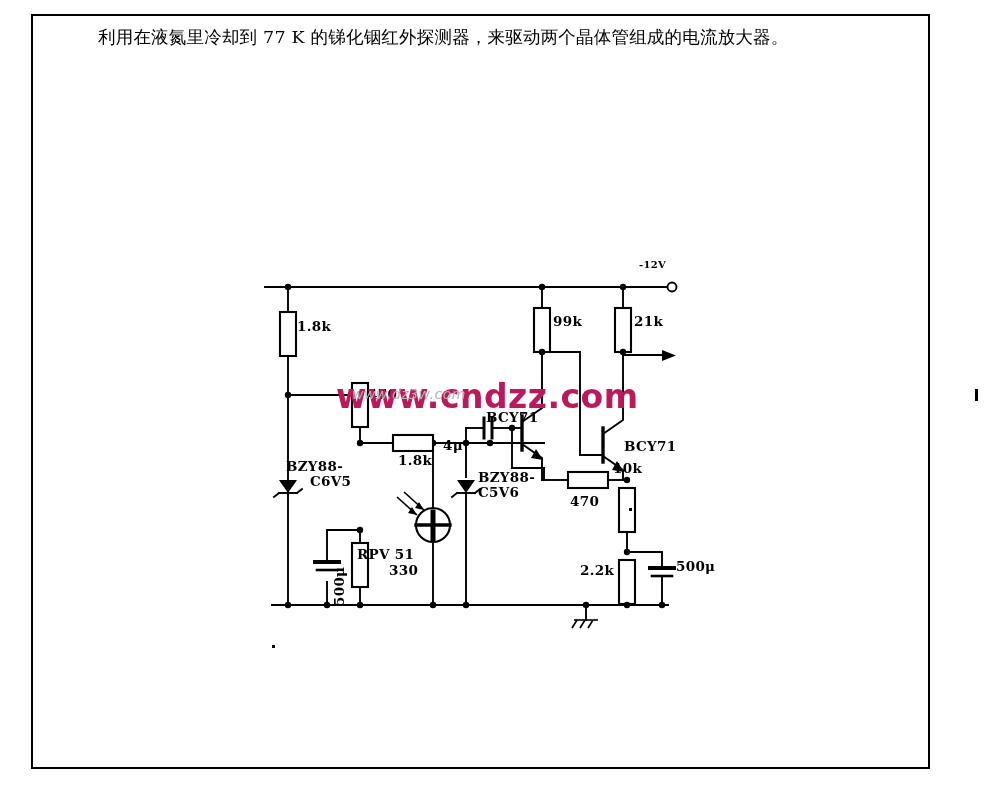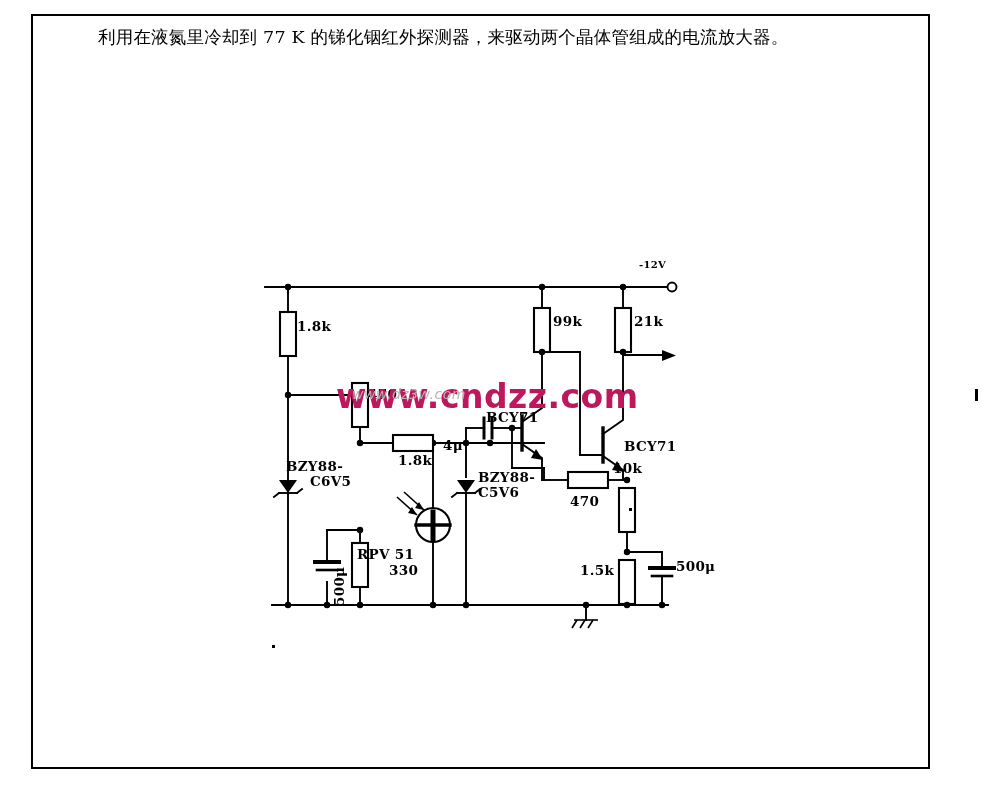--- a/index.html
+++ b/index.html
@@ -332,21 +332,21 @@
   </svg>
 
   <div class="lbl" style="left:297px; top:318px;">1.8k</div>
   <div class="lbl" style="left:368px; top:386px;">470</div>
   <div class="lbl" style="left:398px; top:452px;">1.8k</div>
   <div class="lbl" style="left:389px; top:562px;">330</div>
   <div class="lbl" style="left:553px; top:313px;">99k</div>
   <div class="lbl" style="left:634px; top:313px;">21k</div>
   <div class="lbl" style="left:570px; top:460px;margin-left:43px;">10k</div>
   <div class="lbl" style="left:570px; top:493px;">470</div>
-  <div class="lbl" style="left:580px; top:562px;">1.5k</div>
+  <div class="lbl" style="left:580px; top:562px;">2.2k</div>
 
   <div class="lbl rot" style="left:347px; top:590px;">500μ</div>
   <div class="lbl" style="left:443px; top:437px;">4μ</div>
   <div class="lbl" style="left:676px; top:558px;">500μ</div>
 
   <div class="lbl two" style="left:286px; top:459px;">
     <div>BZY88-</div>
     <div style="margin-left:24px;">C6V5</div>
   </div>
 

